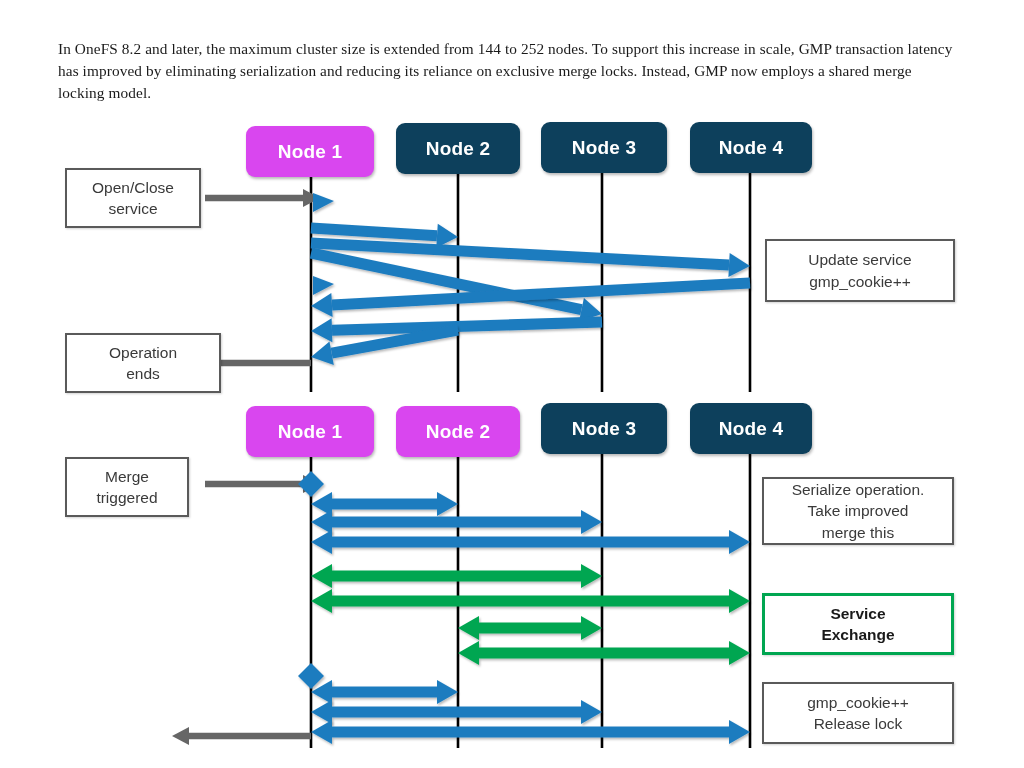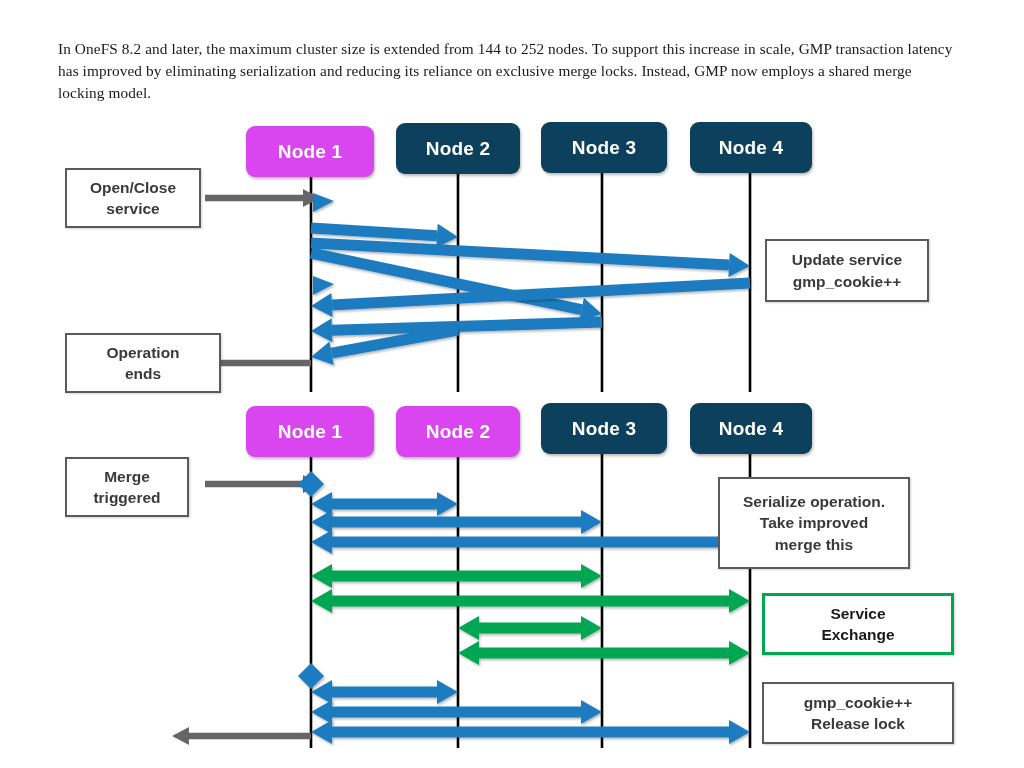--- a/index.html
+++ b/index.html
@@ -70,21 +70,21 @@
     font-size: 15.5px;
     line-height: 1.38;
     font-family: "Liberation Sans", sans-serif;
     box-shadow: 1px 1px 2px rgba(0,0,0,0.18);
   }
   .callout.green-border {
     border: 3px solid #00a651;
     font-weight: bold;
     color: #1a1a1a;
   }
-  .callout span { display: block; font-weight: bold; }
+  .callout span { display: block; }
 </style>
 </head>
 <body>
 
 <div id="intro-text">In OneFS 8.2 and later, the maximum cluster size is extended from 144 to 252 nodes. To support this increase in scale, GMP transaction latency has improved by eliminating serialization and reducing its reliance on exclusive merge locks. Instead, GMP now employs a shared merge locking model.</div>
 
 <div id="diagram-area">
   <svg id="diagram-svg" viewBox="0 0 1024 768" xmlns="http://www.w3.org/2000/svg">
     <defs>
       <filter id="softshadow" x="-20%" y="-20%" width="150%" height="150%">
@@ -232,39 +232,39 @@
         <span>Node 4</span>
       </div>
     </div>
   <div id="callout-layer">
       <div class="callout" style="left: 65px; top: 168px; width: 136px; height: 60px;">
         <div>
           <span>Open/Close</span>
           <span>service</span>
         </div>
       </div>
-      <div class="callout" style="left: 765px; top: 239px; width: 164px; height: 63px;">
+      <div class="callout" style="left: 765px; top: 239px; width: 190px; height: 63px;">
         <div>
           <span>Update service</span>
           <span>gmp_cookie++</span>
         </div>
       </div>
       <div class="callout" style="left: 65px; top: 333px; width: 156px; height: 60px;">
         <div>
           <span>Operation</span>
           <span>ends</span>
         </div>
       </div>
       <div class="callout" style="left: 65px; top: 457px; width: 124px; height: 60px;">
         <div>
           <span>Merge</span>
           <span>triggered</span>
         </div>
       </div>
-      <div class="callout" style="left: 718px; top: 477px; width: 192px; height: 92px; justify-content: center;">
+      <div class="callout" style="left: 762px; top: 477px; width: 192px; height: 68px; justify-content: center;">
         <div>
           <span>Serialize operation.</span>
           <span>Take improved</span>
           <span>merge this</span>
         </div>
       </div>
       <div class="callout green-border" style="left: 762px; top: 593px; width: 192px; height: 62px;">
         <div>
           <span>Service</span>
           <span>Exchange</span>

